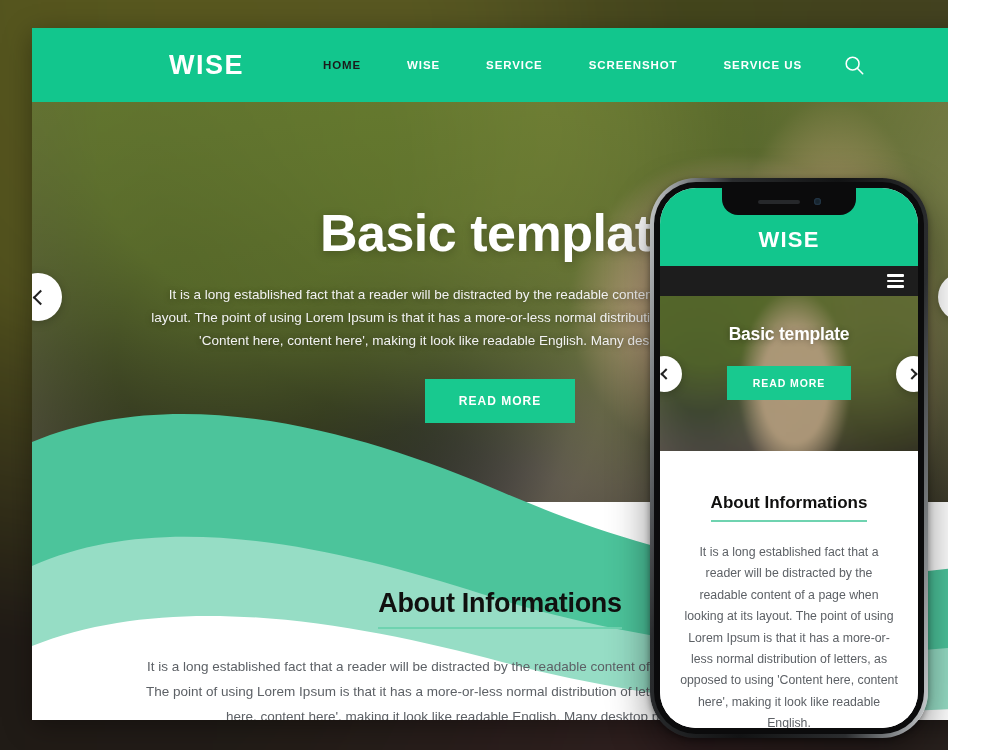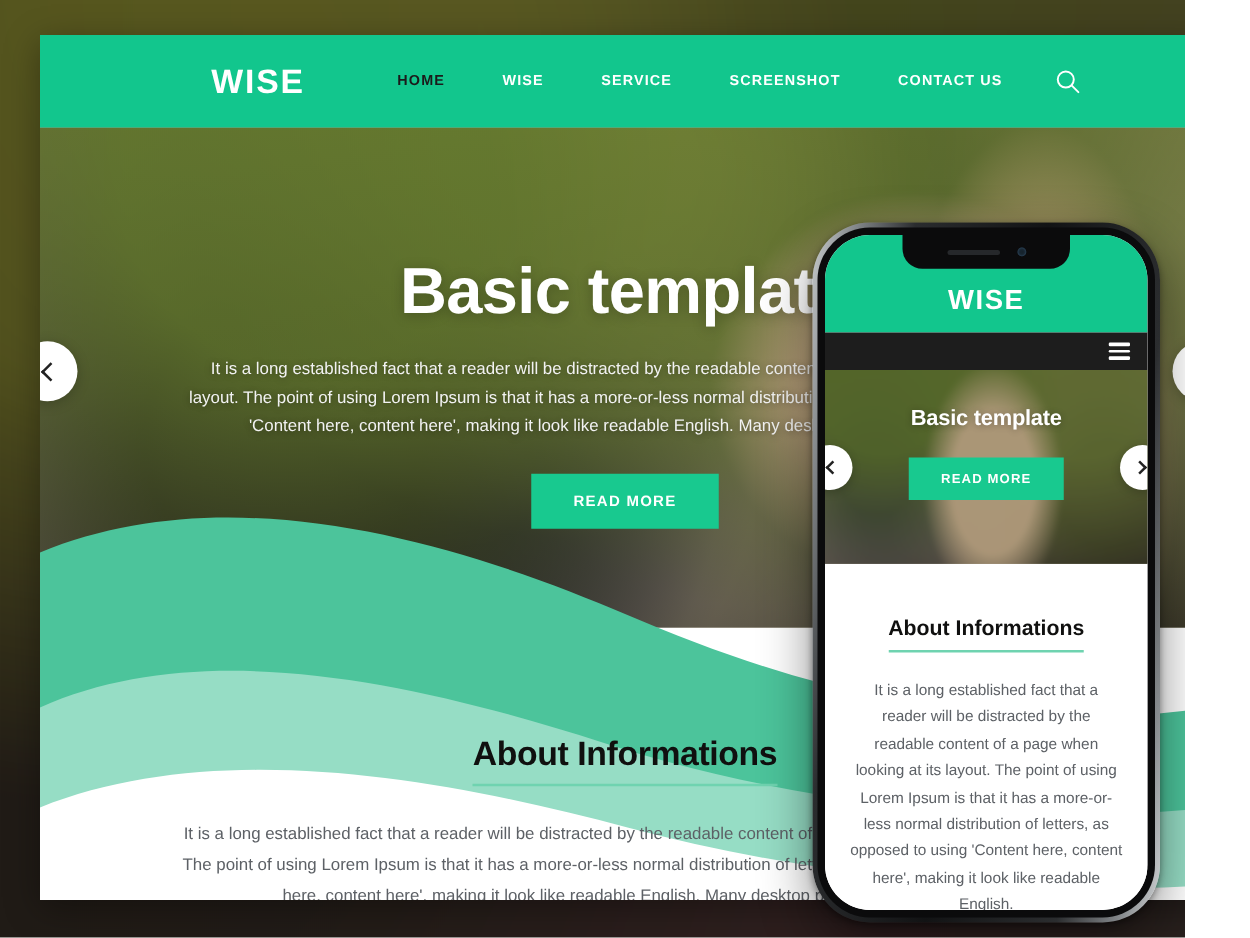--- a/index.html
+++ b/index.html
@@ -236,21 +236,21 @@
 
   <div id="page">
 
     <div class="navbar">
       <div class="logo">WISE</div>
       <div class="nav-links">
         <div class="nav-link active">HOME</div>
         <div class="nav-link">WISE</div>
         <div class="nav-link">SERVICE</div>
         <div class="nav-link">SCREENSHOT</div>
-        <div class="nav-link">CONTACT US</div>
+        <div class="nav-link">SERVICE US</div>
       </div>
       <div class="search-btn">
         <svg width="22" height="22" viewBox="0 0 24 24" fill="none" stroke="#ffffff" stroke-width="1.7">
           <circle cx="10.5" cy="10.5" r="7"></circle>
             <line x1="15.6" y1="15.6" x2="21.5" y2="21.5" stroke-linecap="round"></line>
         </svg>
       </div>
     </div>
 
     <div class="hero">

